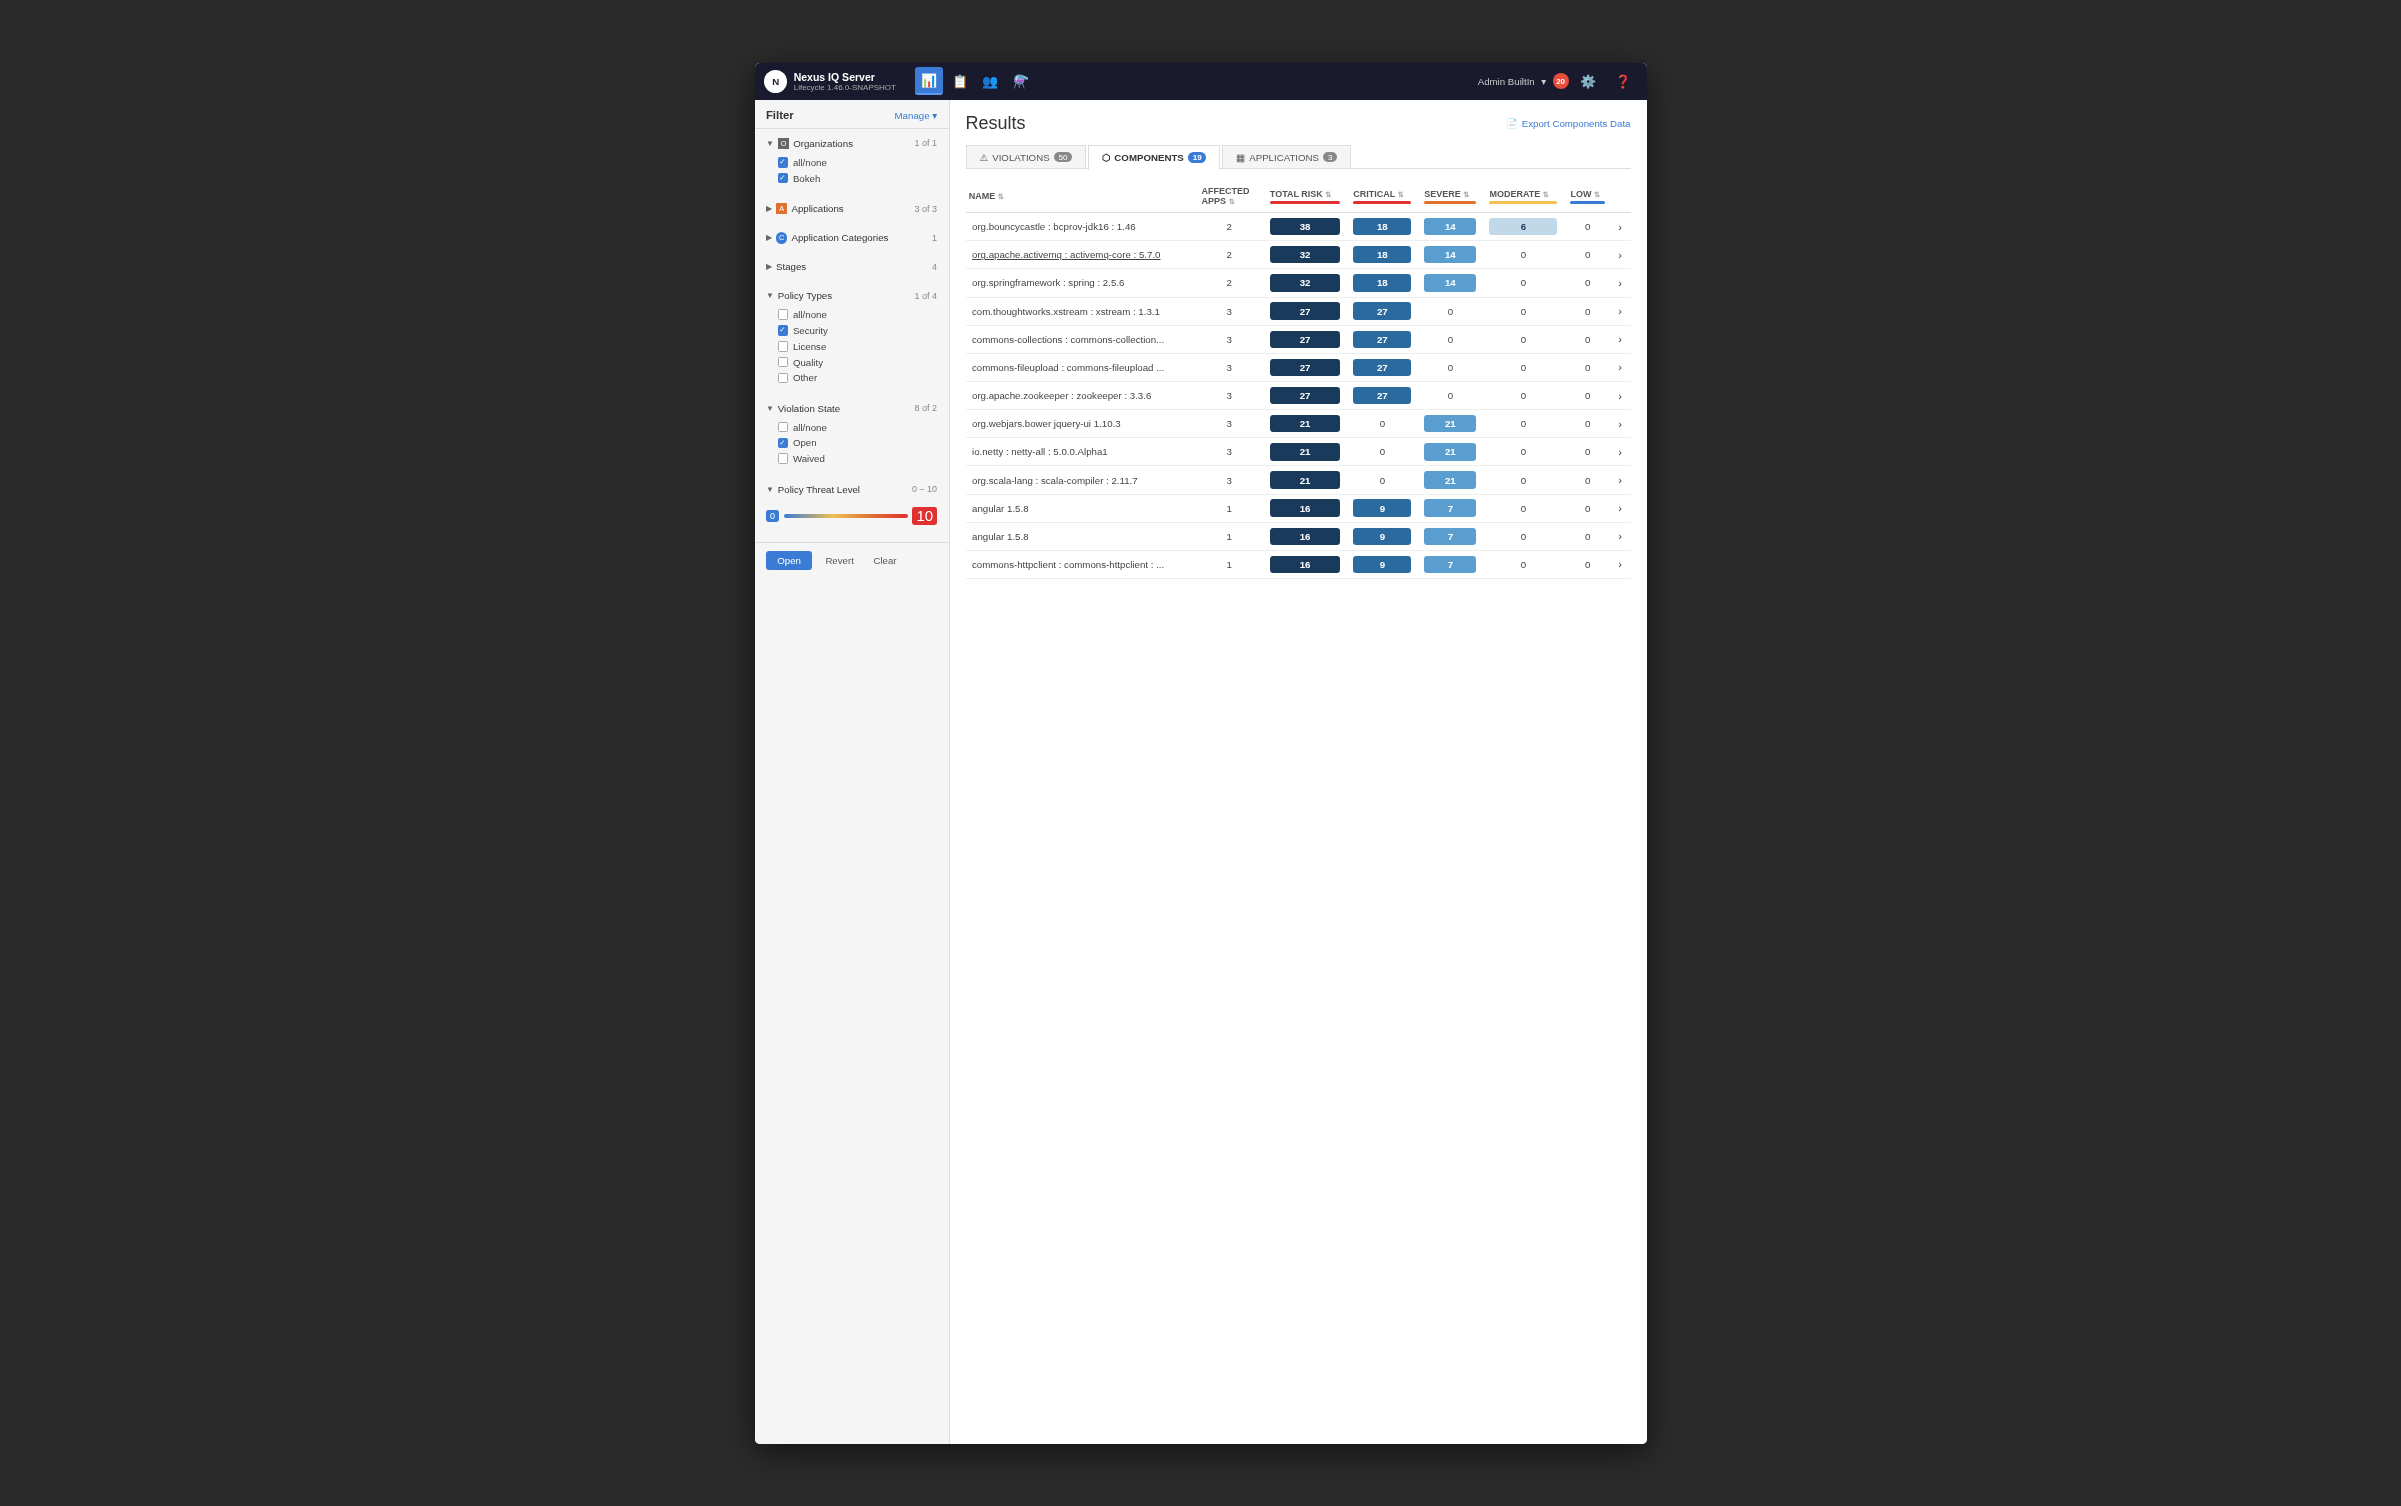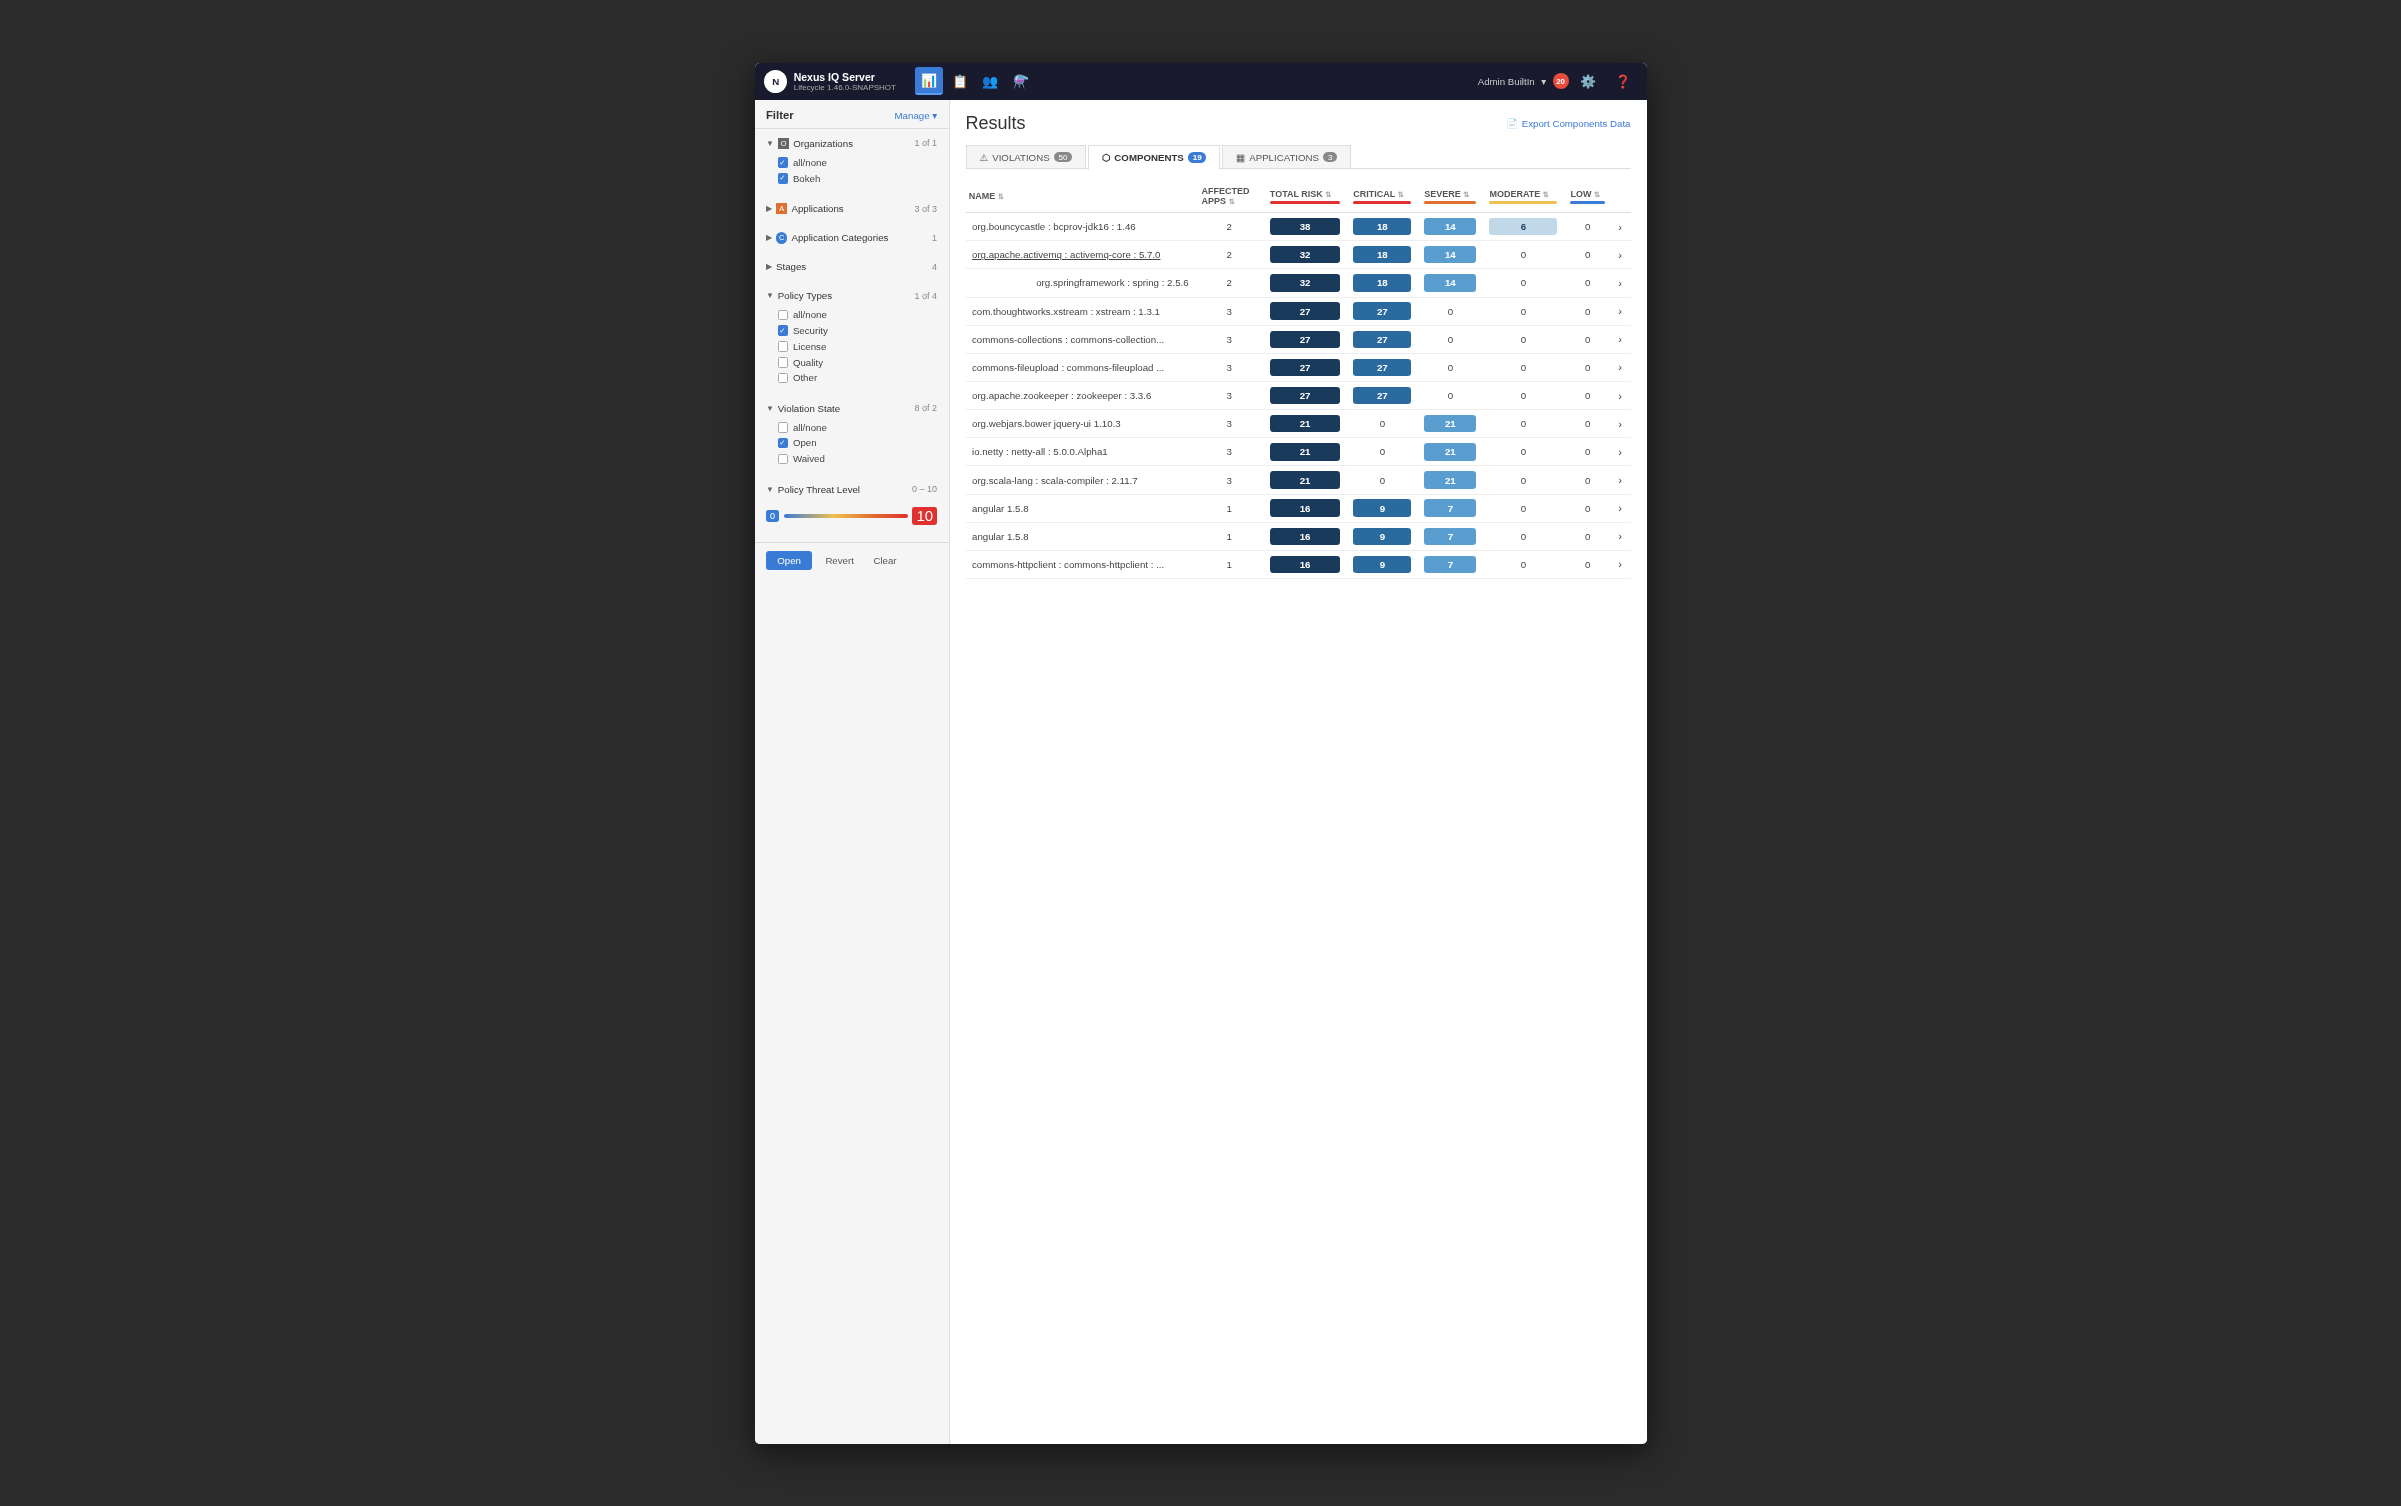--- a/index.html
+++ b/index.html
@@ -119,21 +119,21 @@
       padding: 4px 11.4px;
       cursor: pointer;
       font-size: 9.7px;
       color: #333;
     }
     .filter-label { display: flex; align-items: center; gap: 4px; font-weight: 500; }
     .filter-count { color: #888; font-size: 9px; }
     .filter-items { padding: 1.6px 11.4px 3.2px 23px; }
     .filter-item {
       display: flex;
-      align-items: flex-end;
+      align-items: center;
       gap: 4.9px;
       padding: 2.4px 0;
       font-size: 9.7px;
       color: #444;
     }
     .triangle { font-size: 8px; color: #666; }
     .triangle.open::before { content: '▼'; }
     .triangle.closed::before { content: '▶'; }
     
     .slider-section { padding: 4.9px 11.4px; }
@@ -548,21 +548,21 @@
                 <div class="risk-cell risk-critical has-value" style="padding:3.2px 6.5px;">18</div>
               </td>
     <td>
                 <div class="risk-cell risk-severe has-value" style="padding:3.2px 6.5px;background:#5a9ecf;">14</div>
               </td>
     <td class="risk-zero">0</td>
     <td class="risk-zero">0</td>
     <td class="chevron-cell">›</td>
   </tr>
             <tr>
-    <td class="name-cell" style="cursor:pointer;text-align:right;">org.springframework : spring : 2.5.6</td>
+    <td class="name-cell" style="cursor:pointer;">org.springframework : spring : 2.5.6</td>
     <td class="affected-cell">2</td>
     <td>
                 <div class="risk-cell risk-total" style="padding:3.2px 6.5px;">32</div>
               </td>
     <td>
                 <div class="risk-cell risk-critical has-value" style="padding:3.2px 6.5px;">18</div>
               </td>
     <td>
                 <div class="risk-cell risk-severe has-value" style="padding:3.2px 6.5px;background:#5a9ecf;">14</div>
               </td>

